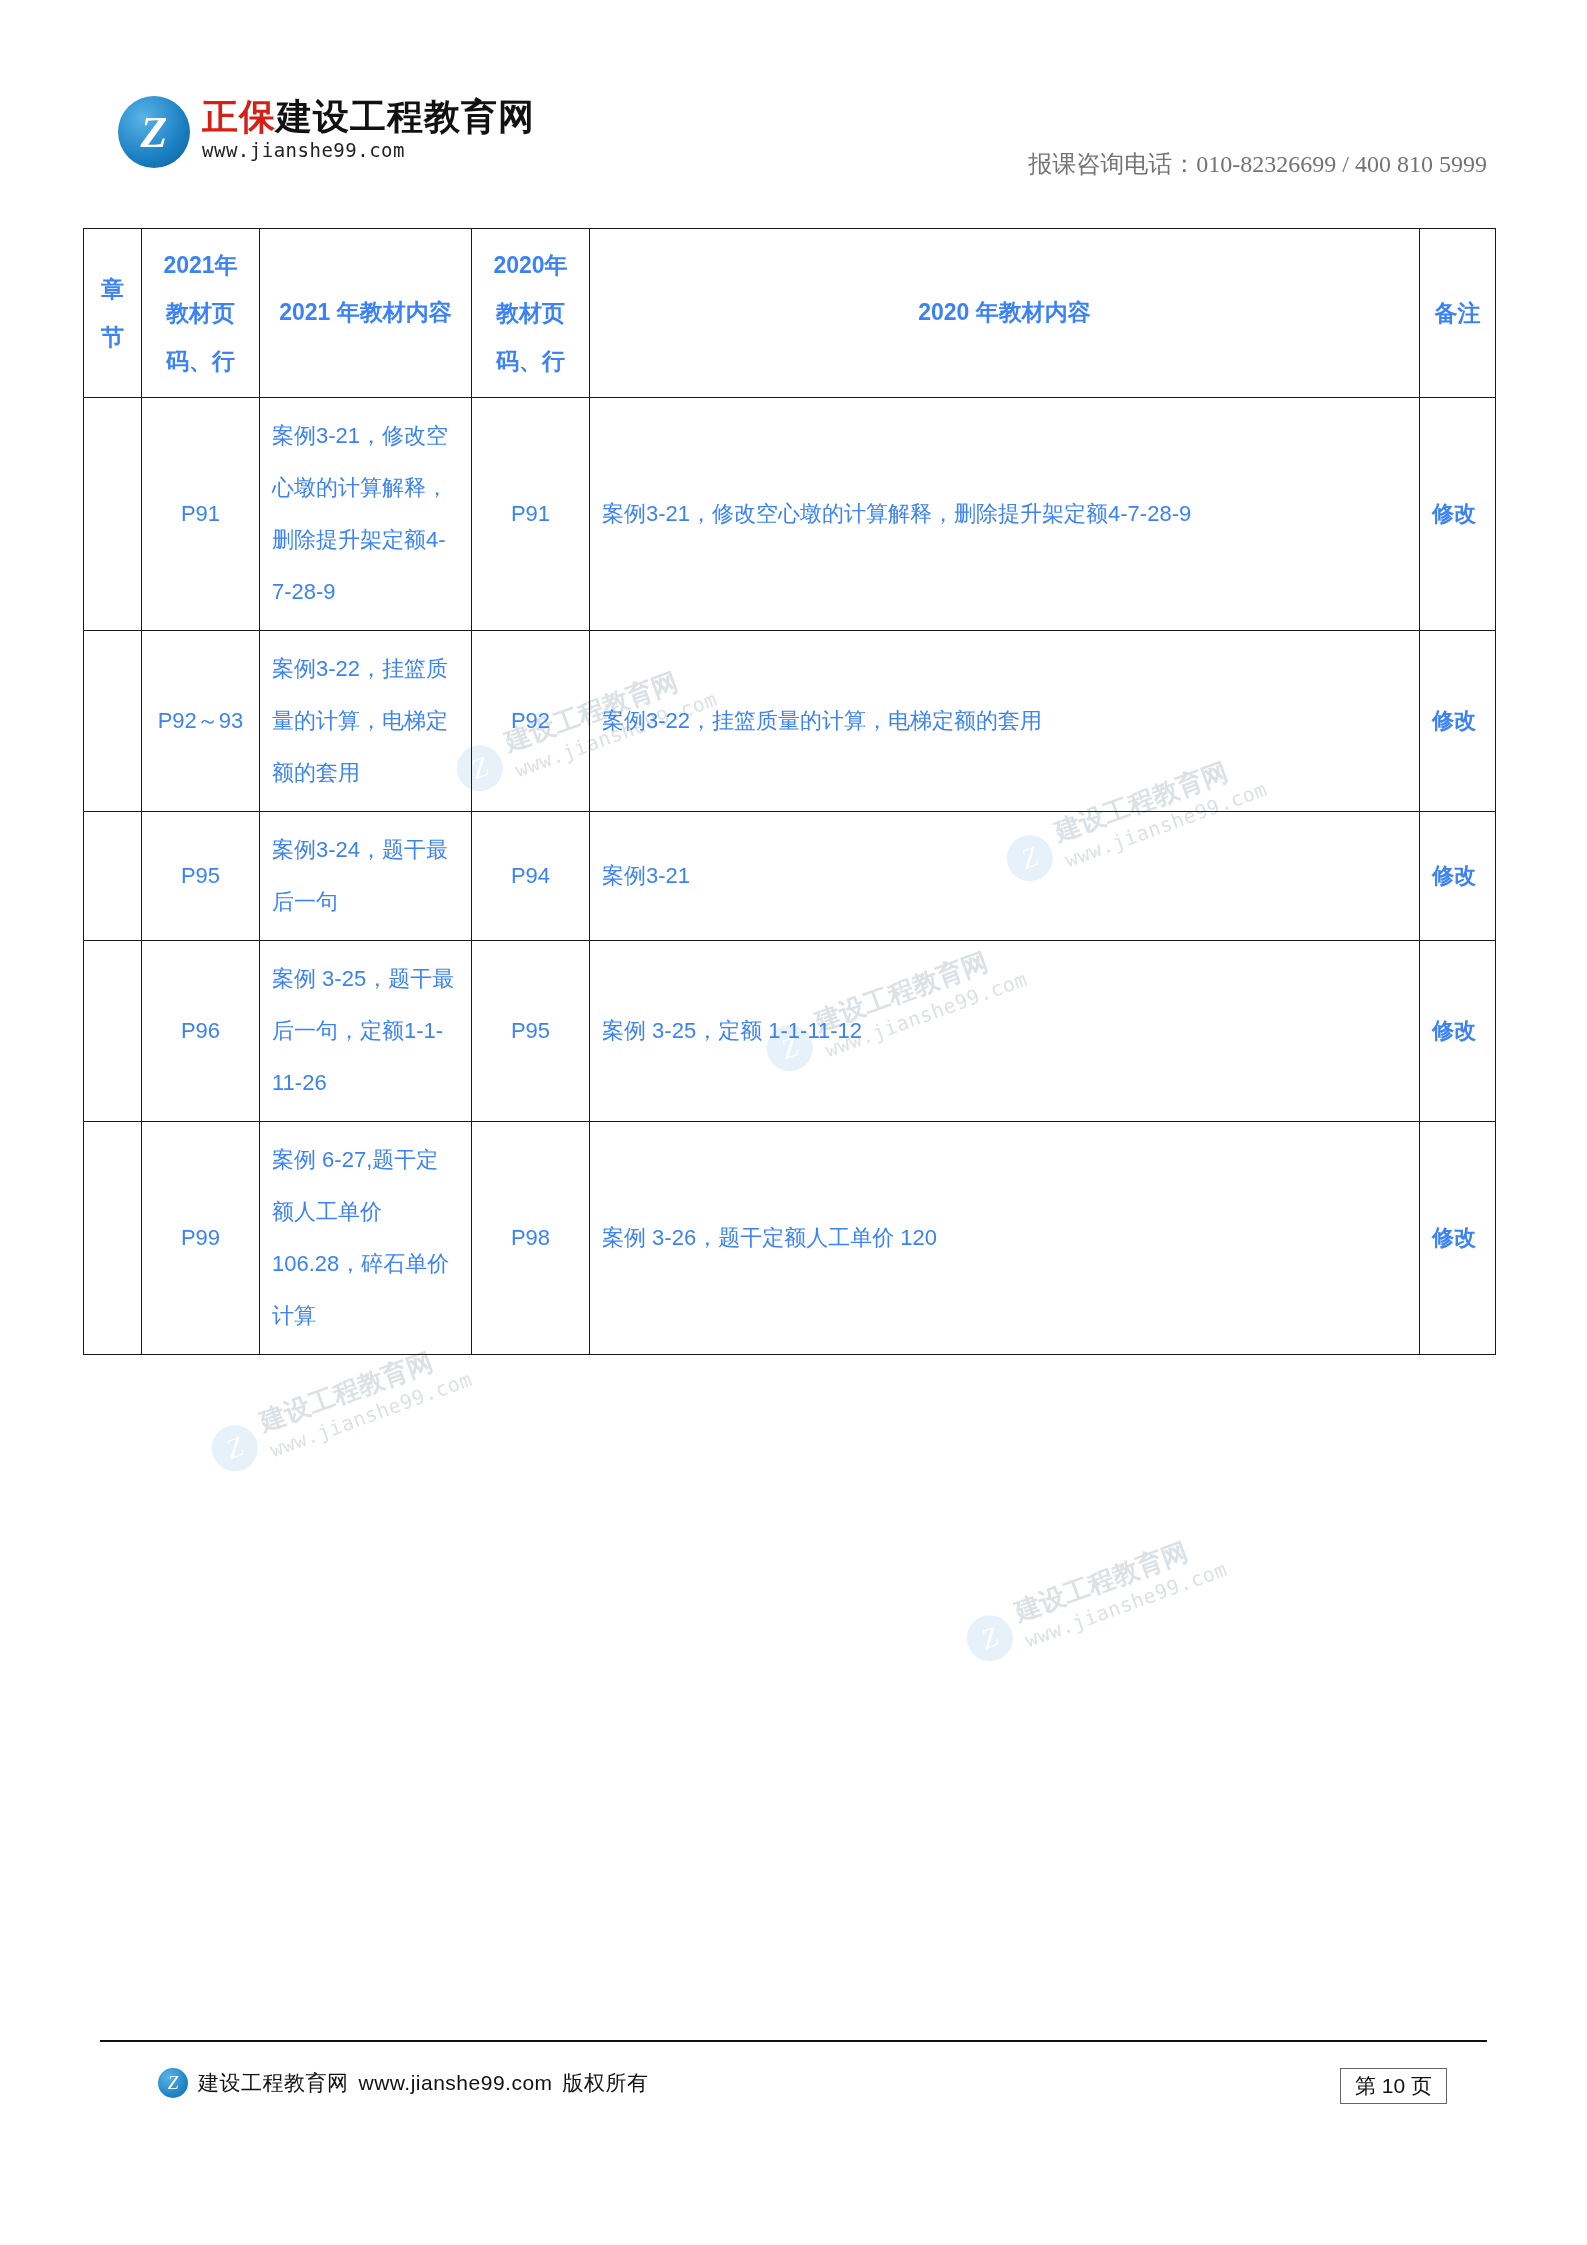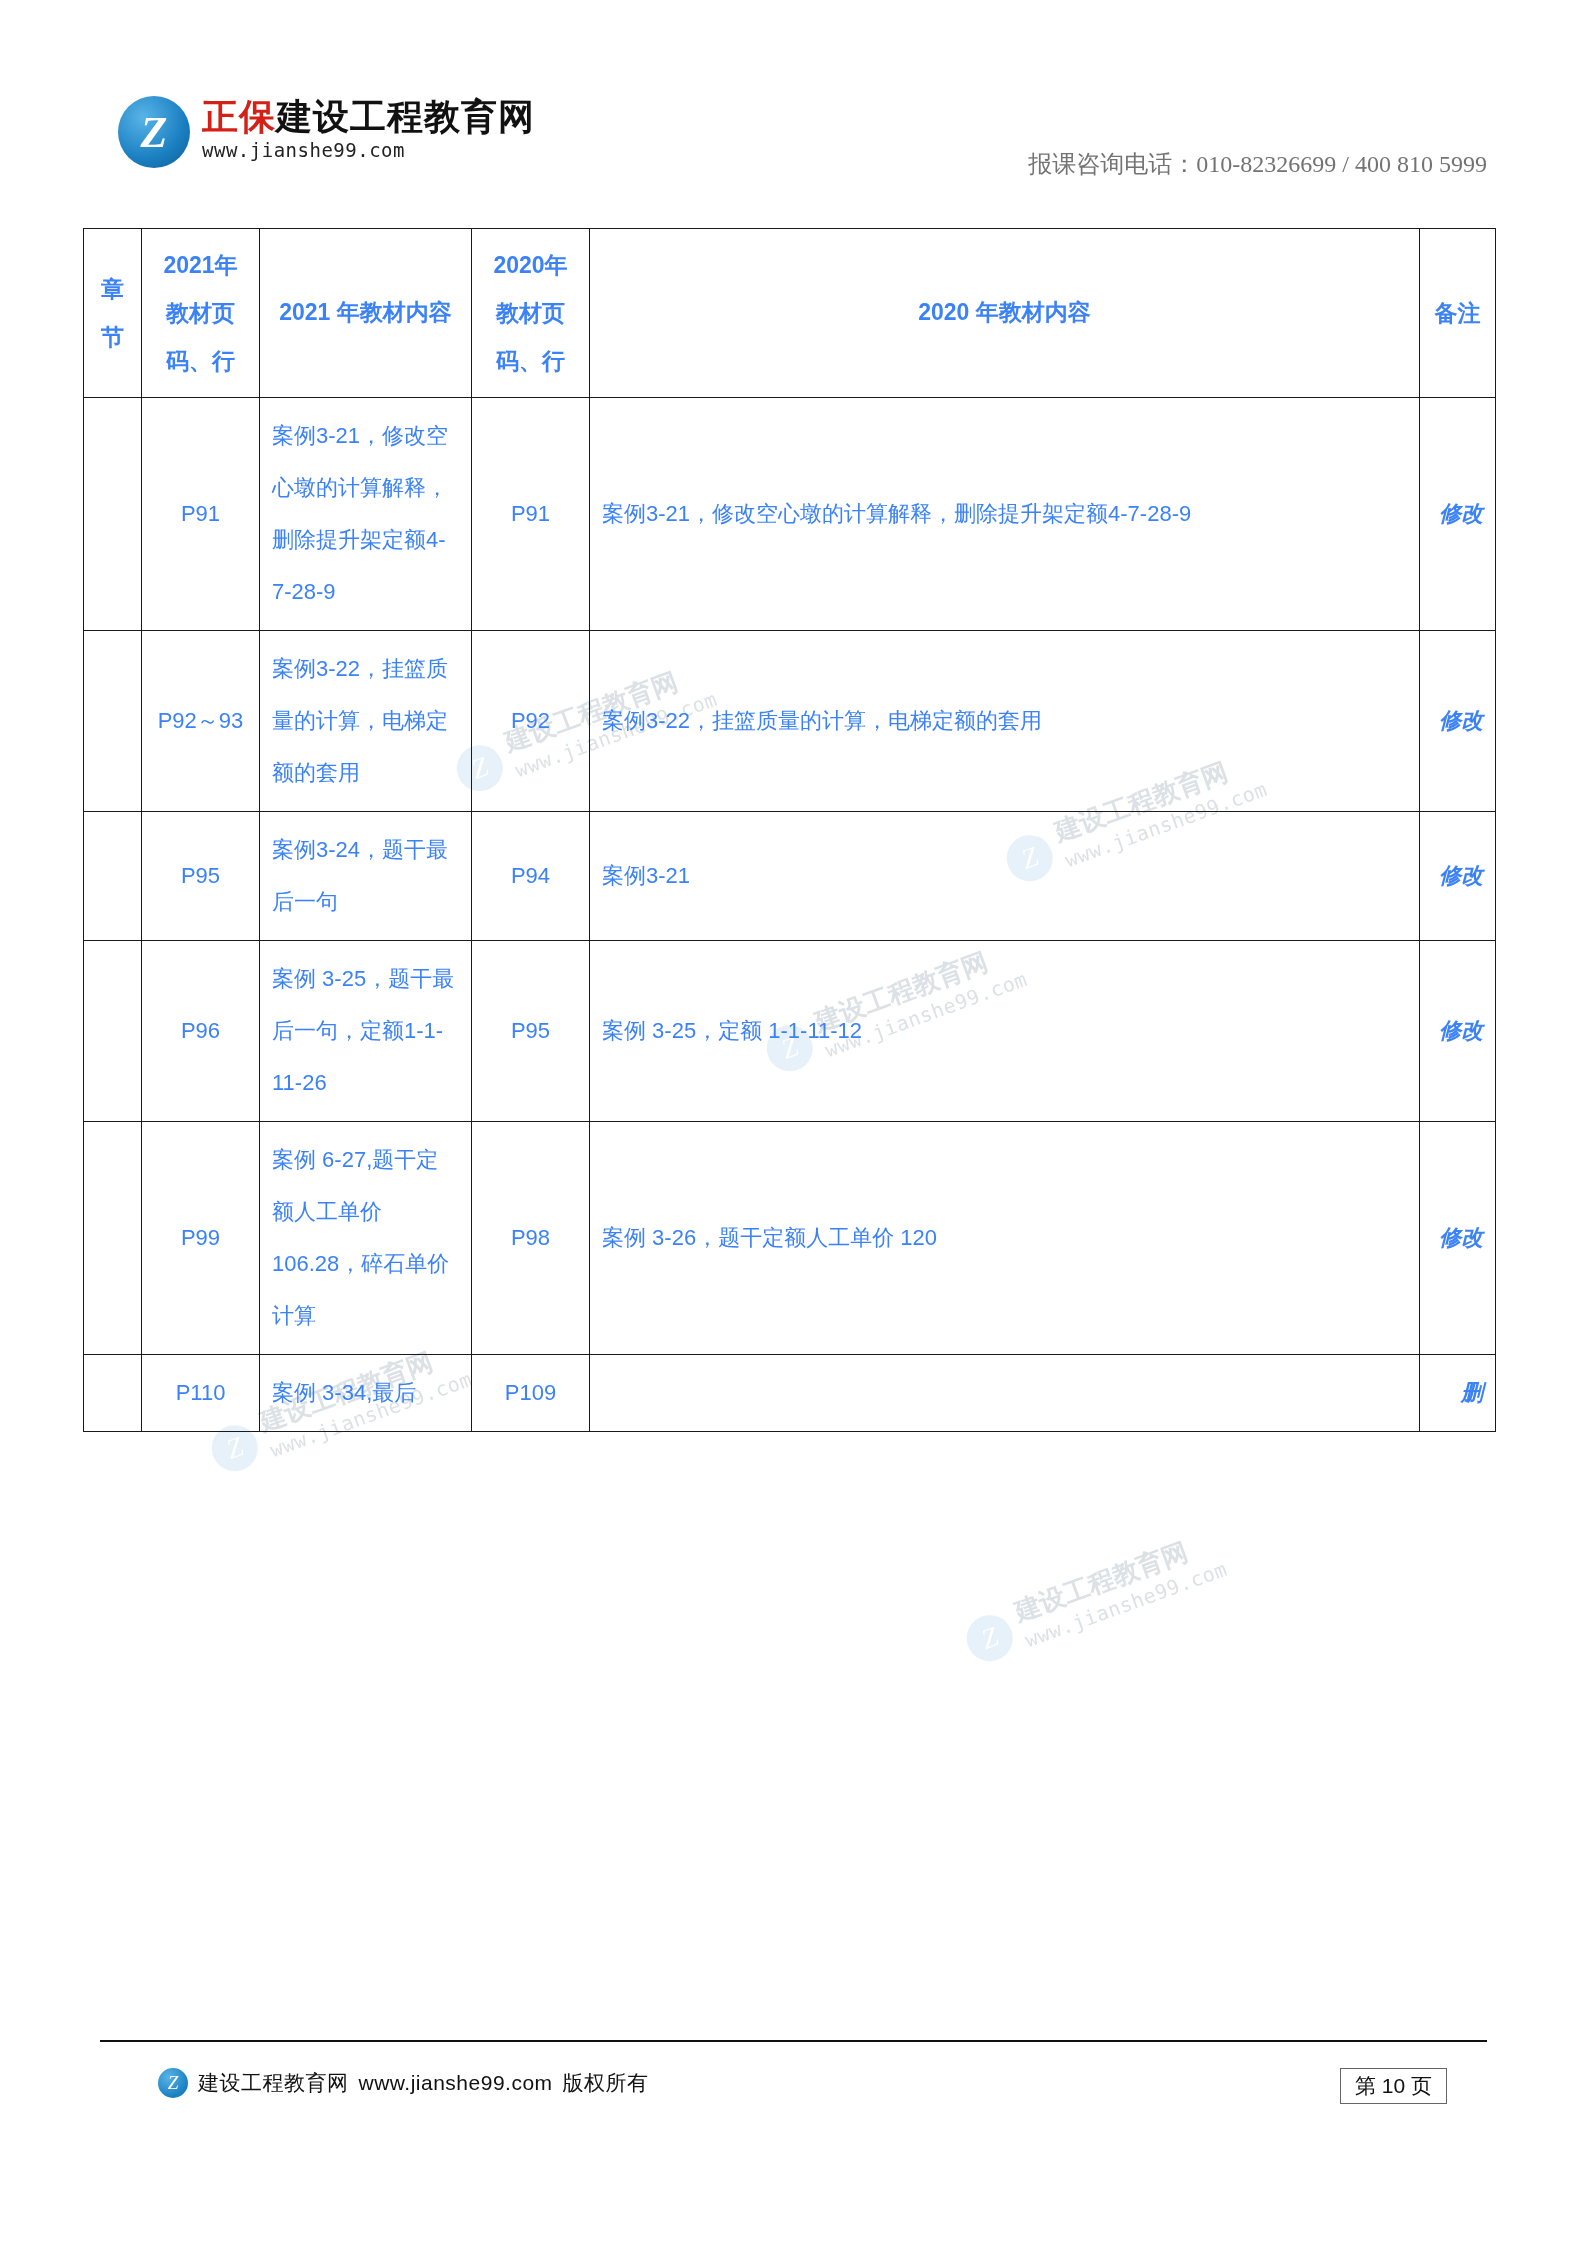--- a/index.html
+++ b/index.html
@@ -127,24 +127,23 @@
     text-align: left;
   }
 
   .cell-center { text-align: center; }
   .cell-left { text-align: left; }
   .narrow-wrap { line-height: 56px; }
 
   .remark {
     color: #e0190d;
     font-weight: bold;
-    text-align: right;
+    text-align: left;
     font-size: 23px;
     line-height: 52px;
-    font-style: italic;
   }
 
   
   .stack {
     display: block;
     text-align: center;
   }
 
   
   .wm {
@@ -345,28 +344,20 @@
         <td class="remark">修改</td>
       </tr>
       <tr>
         <td class="cell-center"></td>
         <td class="cell-center">P99</td>
         <td class="cell-left narrow-wrap">案例 6-27,题干定额人工单价106.28，碎石单价计算</td>
         <td class="cell-center">P98</td>
         <td class="cell-left">案例 3-26，题干定额人工单价 120</td>
         <td class="remark">修改</td>
       </tr>
-      <tr>
-        <td class="cell-center"></td>
-        <td class="cell-center">P110</td>
-        <td class="cell-left narrow-wrap">案例 3-34,最后</td>
-        <td class="cell-center">P109</td>
-        <td class="cell-left"></td>
-        <td class="remark">删</td>
-      </tr>
     </tbody>
   </table>
 
   <div class="footer-rule"></div>
   <div class="footer">
     <div class="footer-left">
       <span class="footer-mark"></span>
       <span class="footer-text">建设工程教育网</span>
       <span class="footer-text mono" style="margin:0 10px;">www.jianshe99.com</span>
       <span class="footer-text">版权所有</span>

